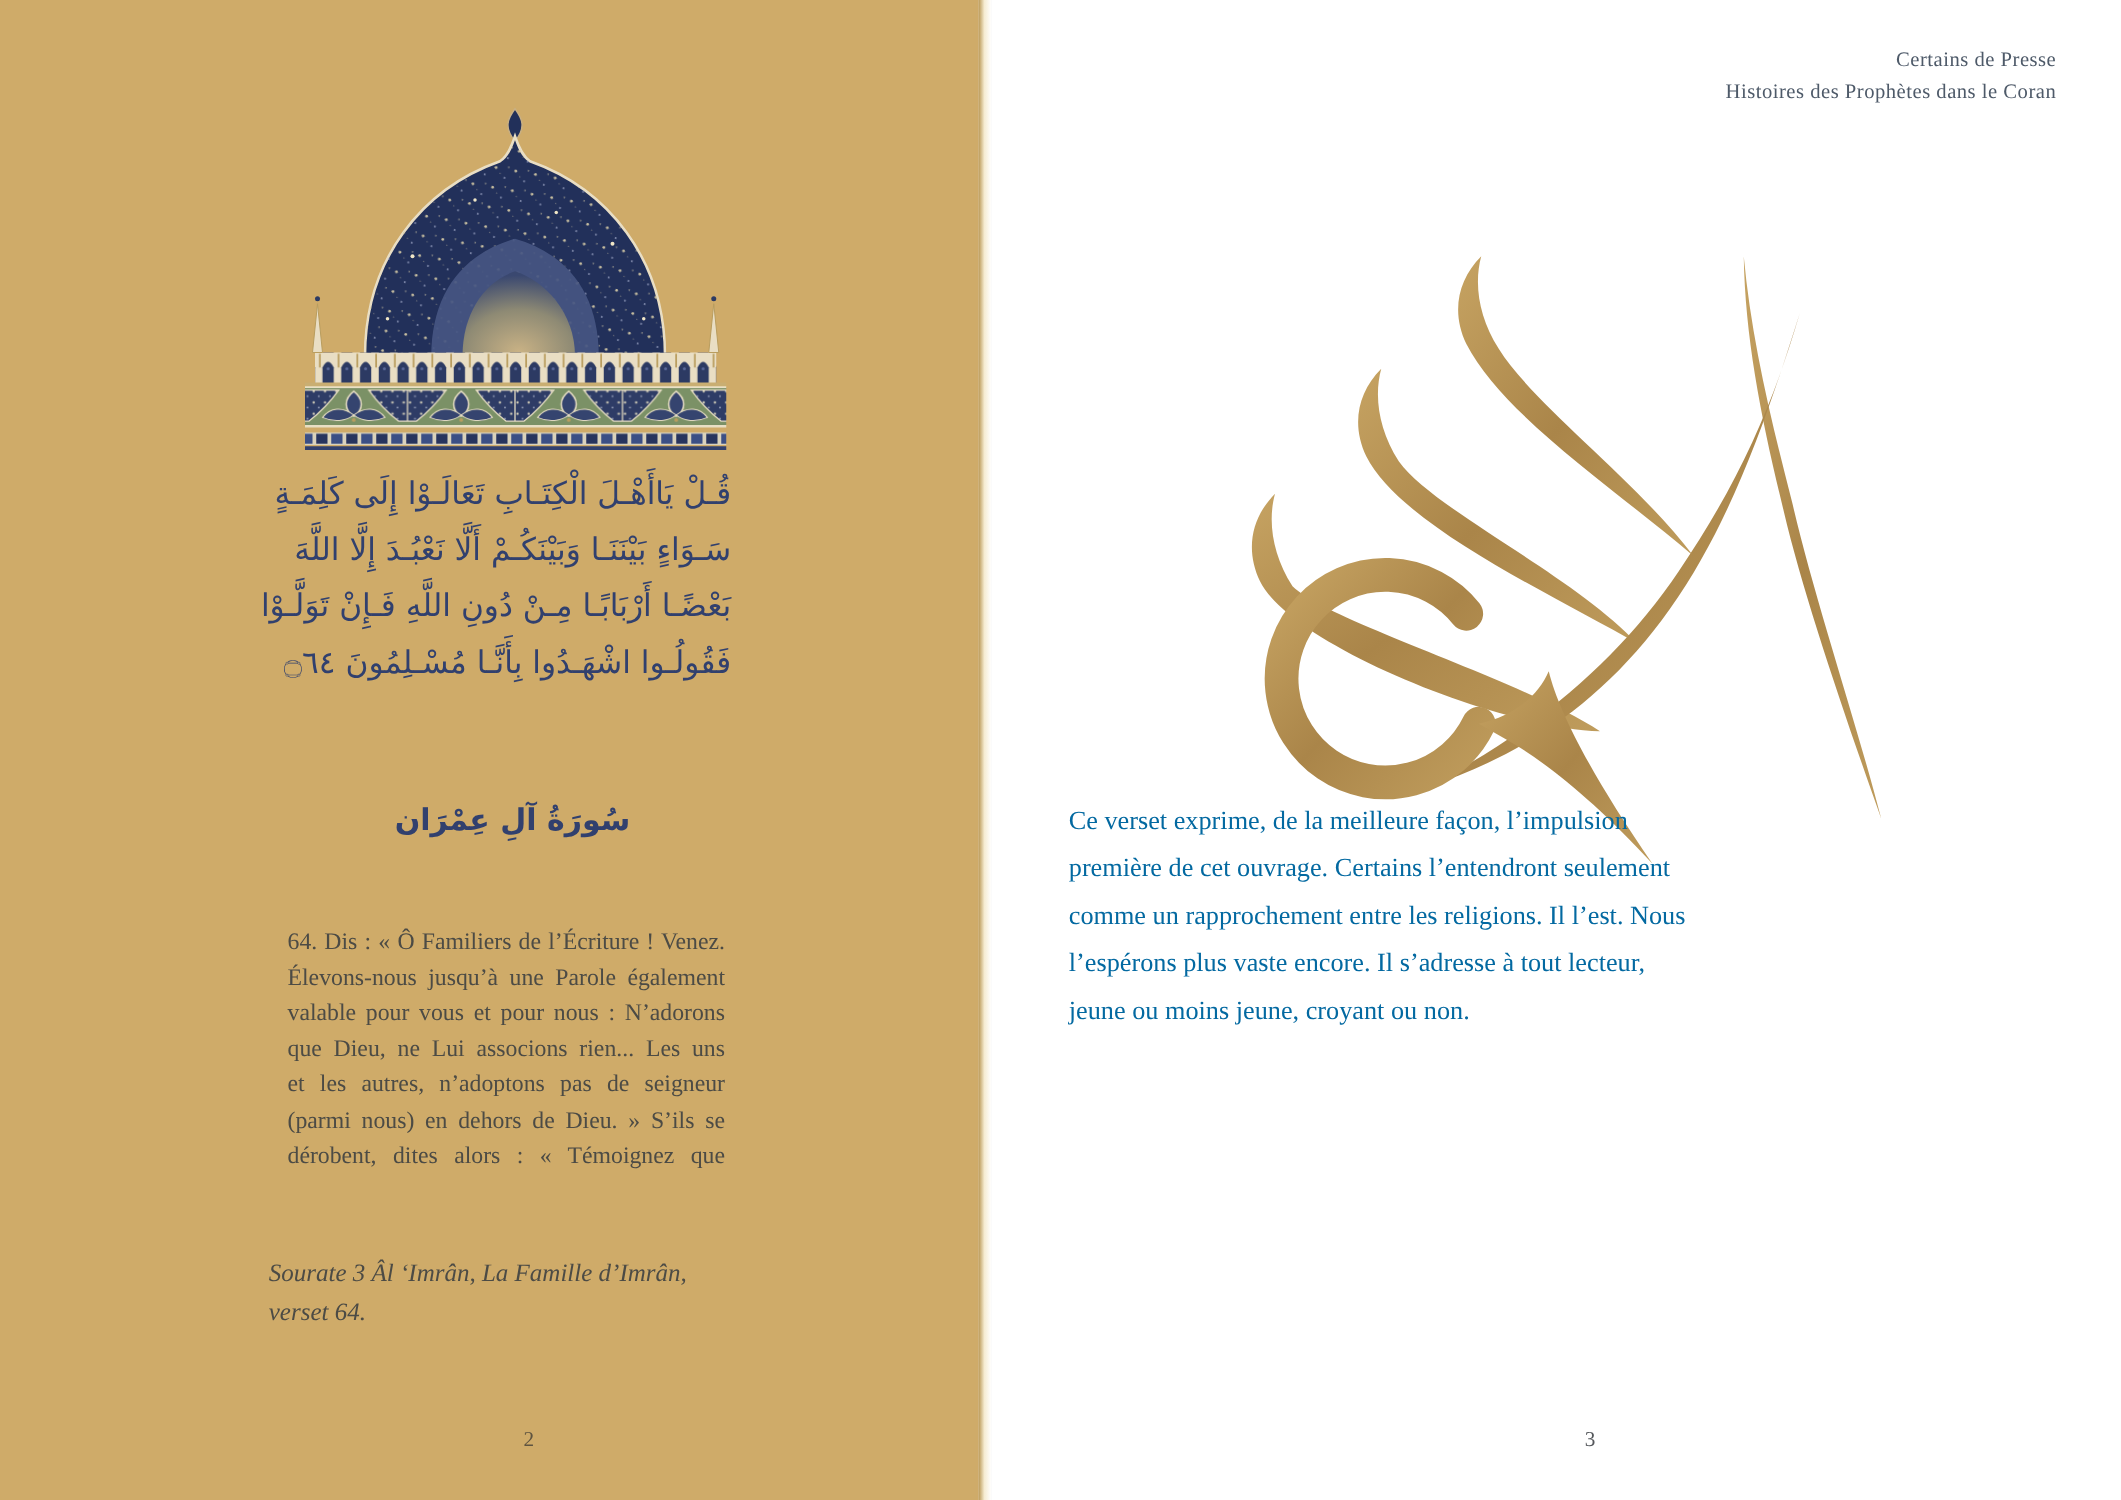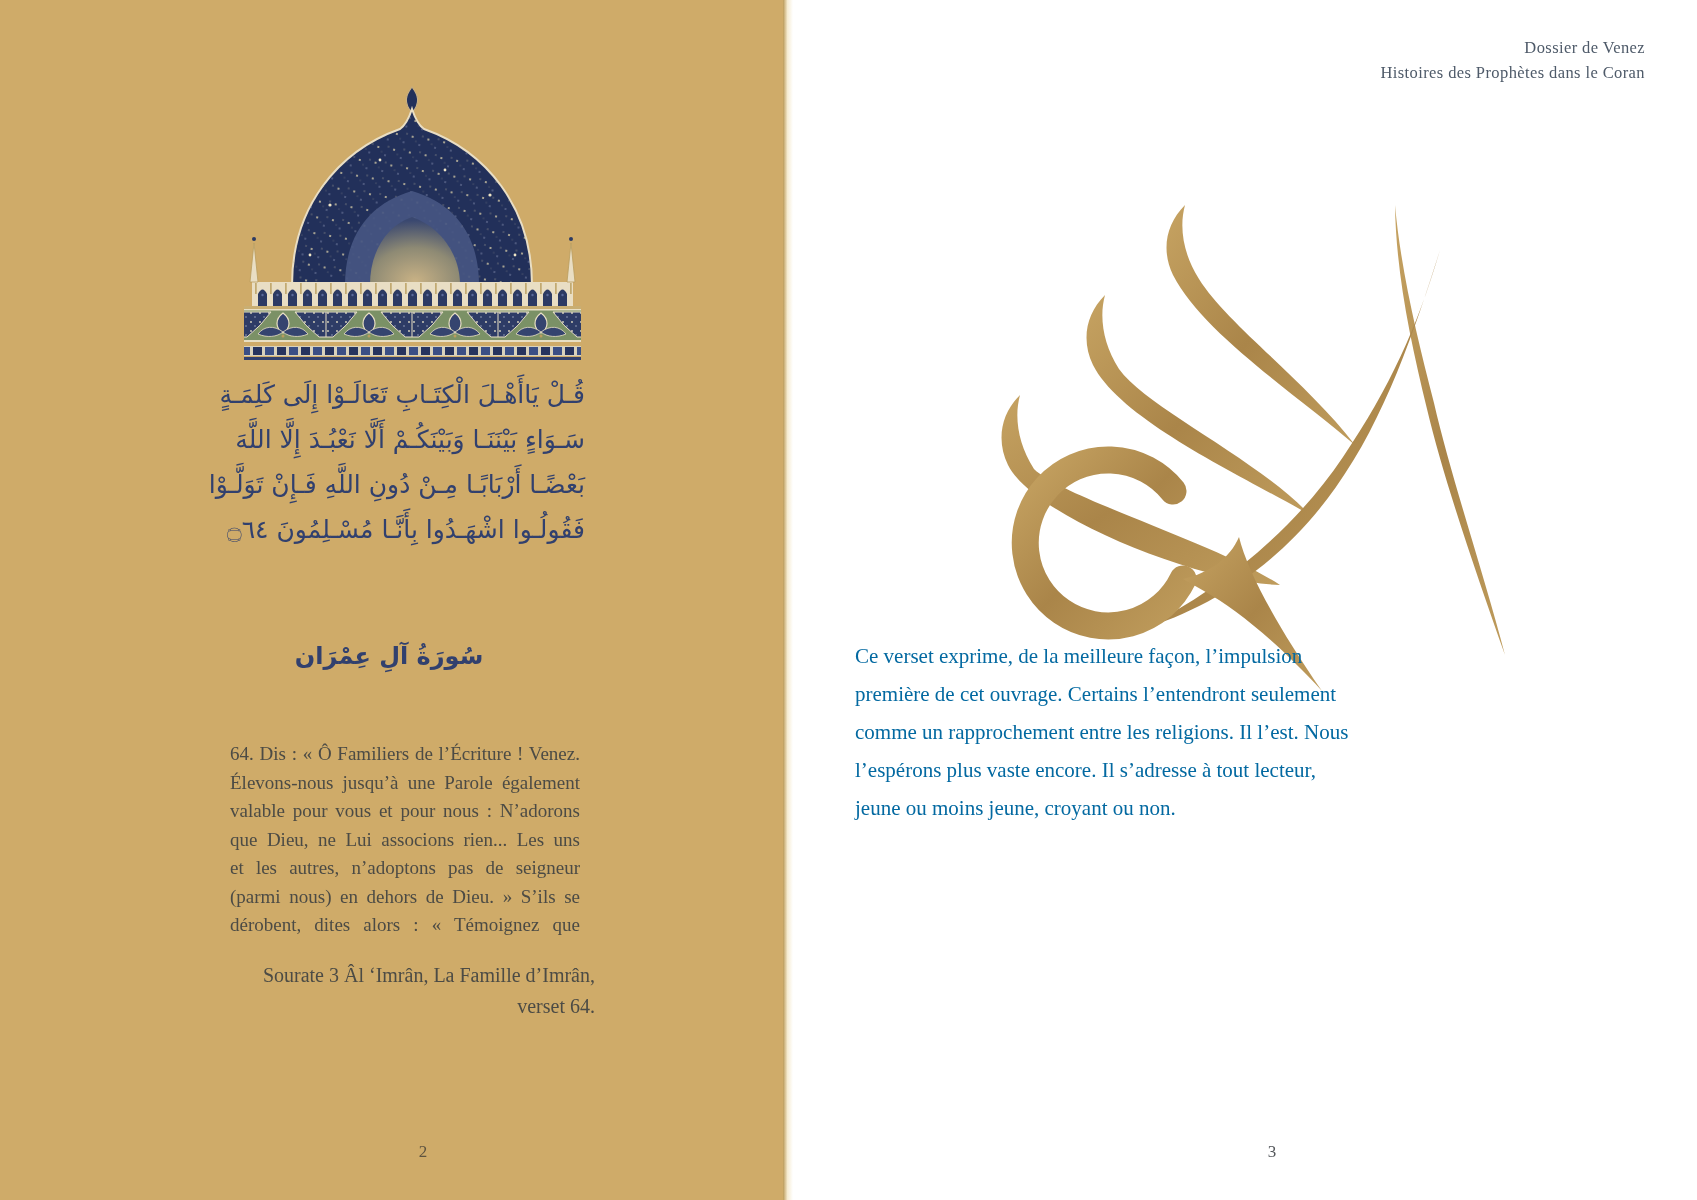--- a/index.html
+++ b/index.html
@@ -9,29 +9,29 @@
   .page-left{left:0;width:783px;background:#cfab69;}
   .gutter{position:absolute;top:0;left:783px;width:10px;height:1200px;
           background:linear-gradient(90deg,#bb9a58 0%,#f6ecd2 45%,#ffffff 100%);}
   .page-right{left:793px;width:904px;background:#ffffff;}
 
   
   .dome-svg{position:absolute;left:240px;top:85px;}
   .arabic-block{position:absolute;left:225px;top:372px;width:360px;text-align:right;
                 direction:rtl;color:#31406e;font-family:"DejaVu Sans",sans-serif;}
   .ar-line{font-size:25px;line-height:45px;white-space:nowrap;}
-  .sura-callig{position:absolute;left:209px;top:642px;width:360px;text-align:center;
+  .sura-callig{position:absolute;left:230px;top:642px;width:360px;text-align:center;
                direction:rtl;color:#31406e;font-family:"DejaVu Sans",sans-serif;
                font-size:24px;font-weight:bold;}
   .french-block{position:absolute;left:230px;top:706px;width:350px;color:#4c4b45;margin-top:34px;}
   .fr-line{font-size:19px;line-height:28.5px;text-align:justify;text-align-last:justify;
            white-space:normal;}
   .fr-line.last{text-align-last:center;}
-  .attribution{position:absolute;left:215px;top:960px;width:380px;text-align:right;
-               color:#4c4b45;font-size:20px;line-height:31px;}
+  .attribution{position:absolute;left:215px;top:1004px;width:380px;text-align:left;
+               color:#4c4b45;font-style:italic;font-size:20px;line-height:31px;}
   .pagenum{position:absolute;font-size:17px;}
   .pagenum-left{left:406px;top:1142px;width:34px;text-align:center;color:#5f5440;}
 
   
   .presskit-header{position:absolute;right:52px;top:36px;text-align:right;
                    color:#4e5a69;font-size:16.5px;line-height:24.5px;letter-spacing:.4px;}
   .intro-paragraph{position:absolute;left:855px;top:812px;width:660px;text-align:left;
                    color:#0369a1;font-size:21px;line-height:38px;}
 </style>
 </head>
@@ -146,21 +146,21 @@
     </div>
 
     <div class="pagenum pagenum-left">2</div>
   </div>
 
   <div class="gutter"></div>
 
   <div class="page page-right">
 
     <div class="presskit-header" style="position:absolute;right:52px;top:36px;">
-      <div>Dossier de Venez</div>
+      <div>Certains de Presse</div>
       <div>Histoires des Prophètes dans le Coran</div>
     </div>
 
     <svg style="position:absolute;left:147px;top:175px;" width="600" height="540" viewBox="0 0 600 540">
       <defs>
         <linearGradient id="goldG" x1="0" y1="0" x2="1" y2="1">
           <stop offset="0" stop-color="#c6a362"></stop>
           <stop offset="0.5" stop-color="#aa8549"></stop>
           <stop offset="1" stop-color="#bf9c5c"></stop>
         </linearGradient>

